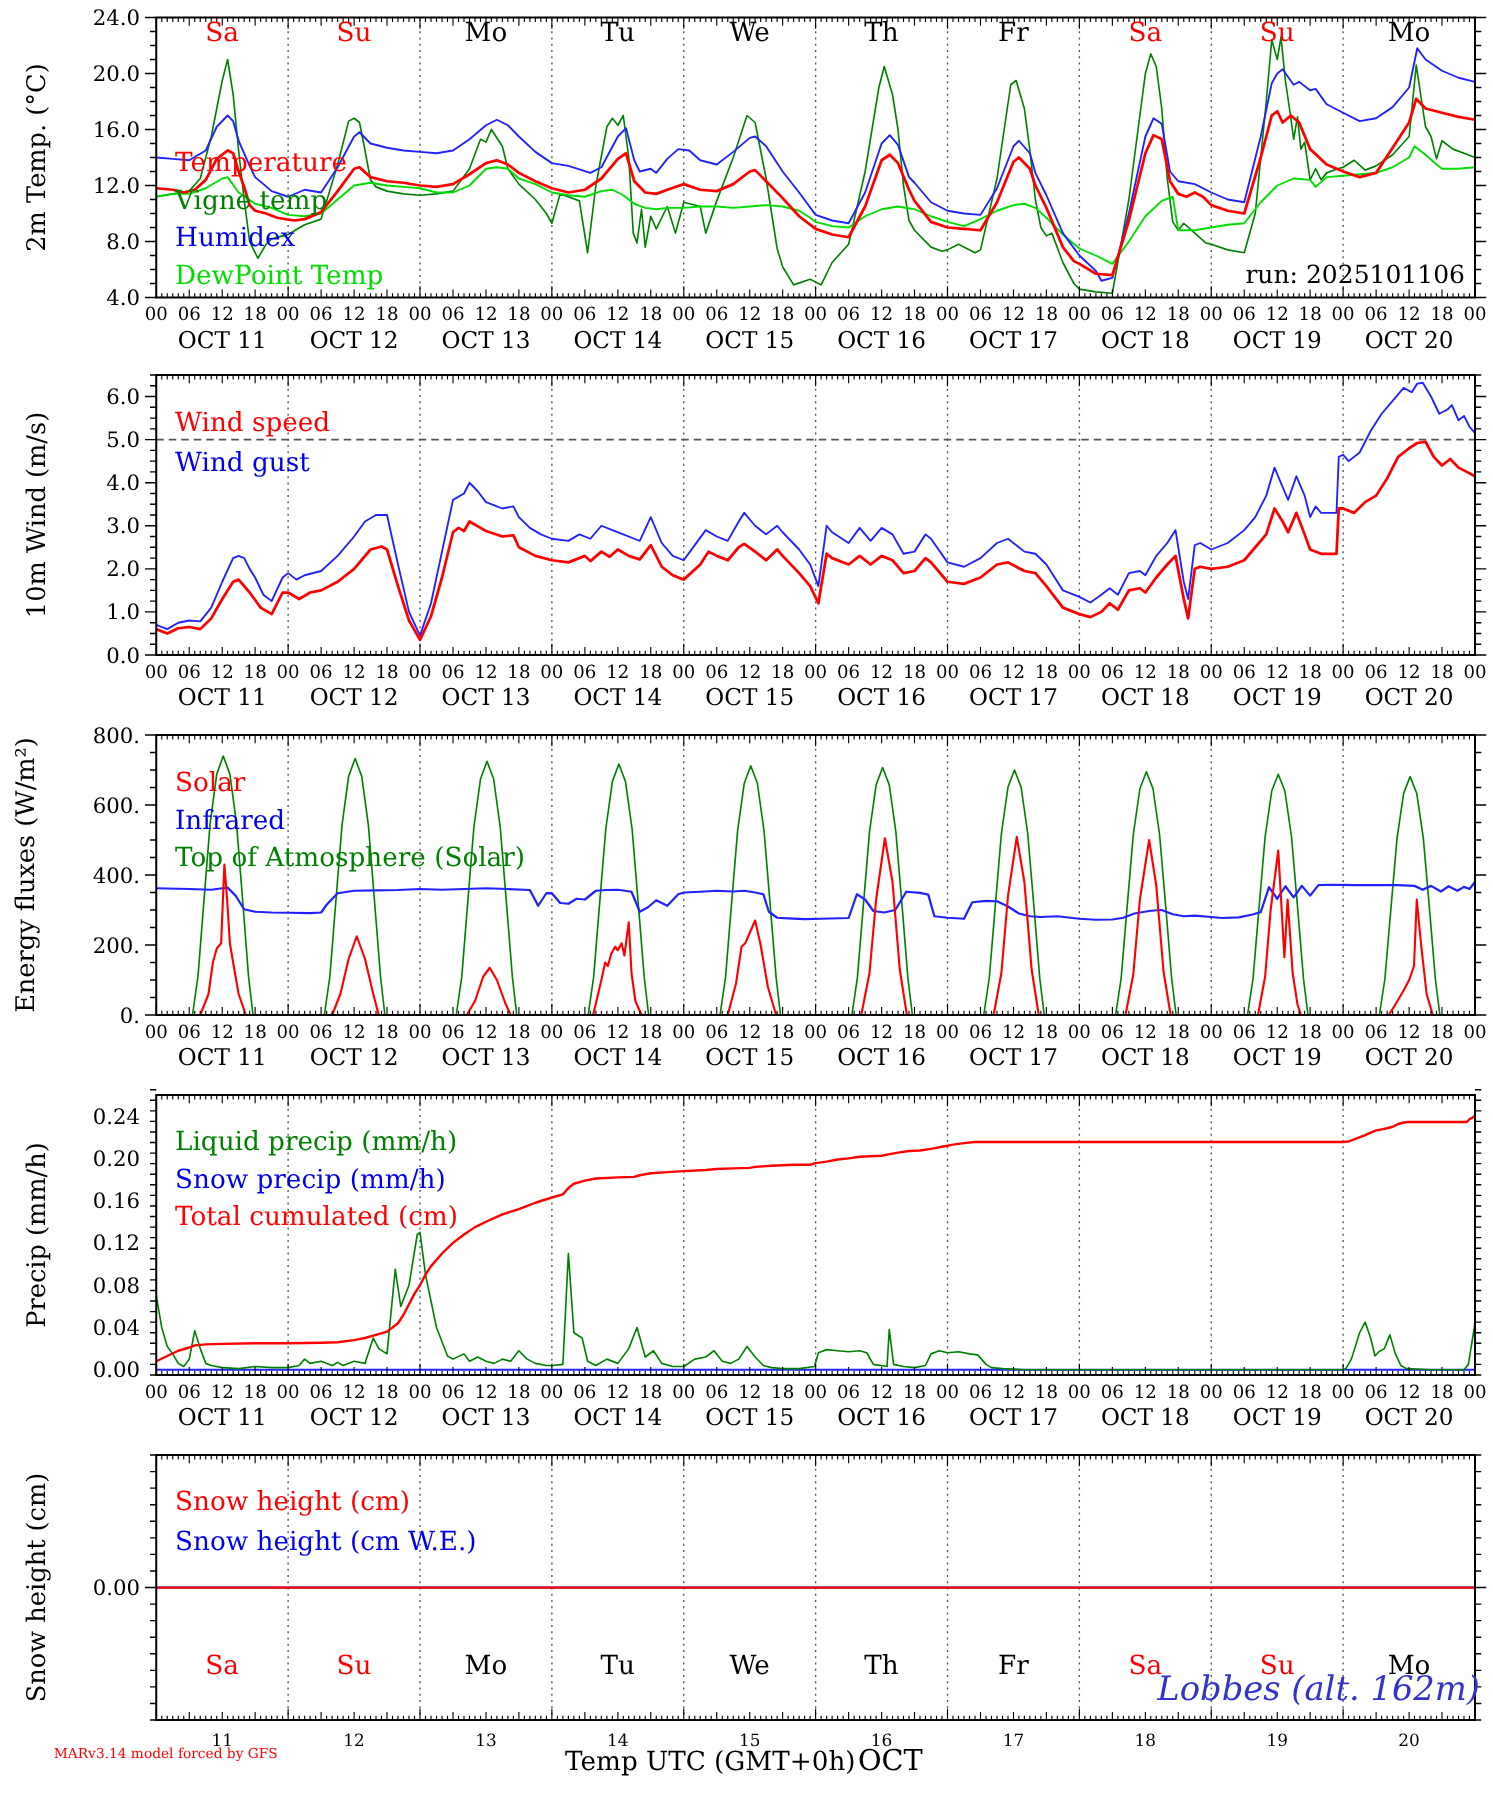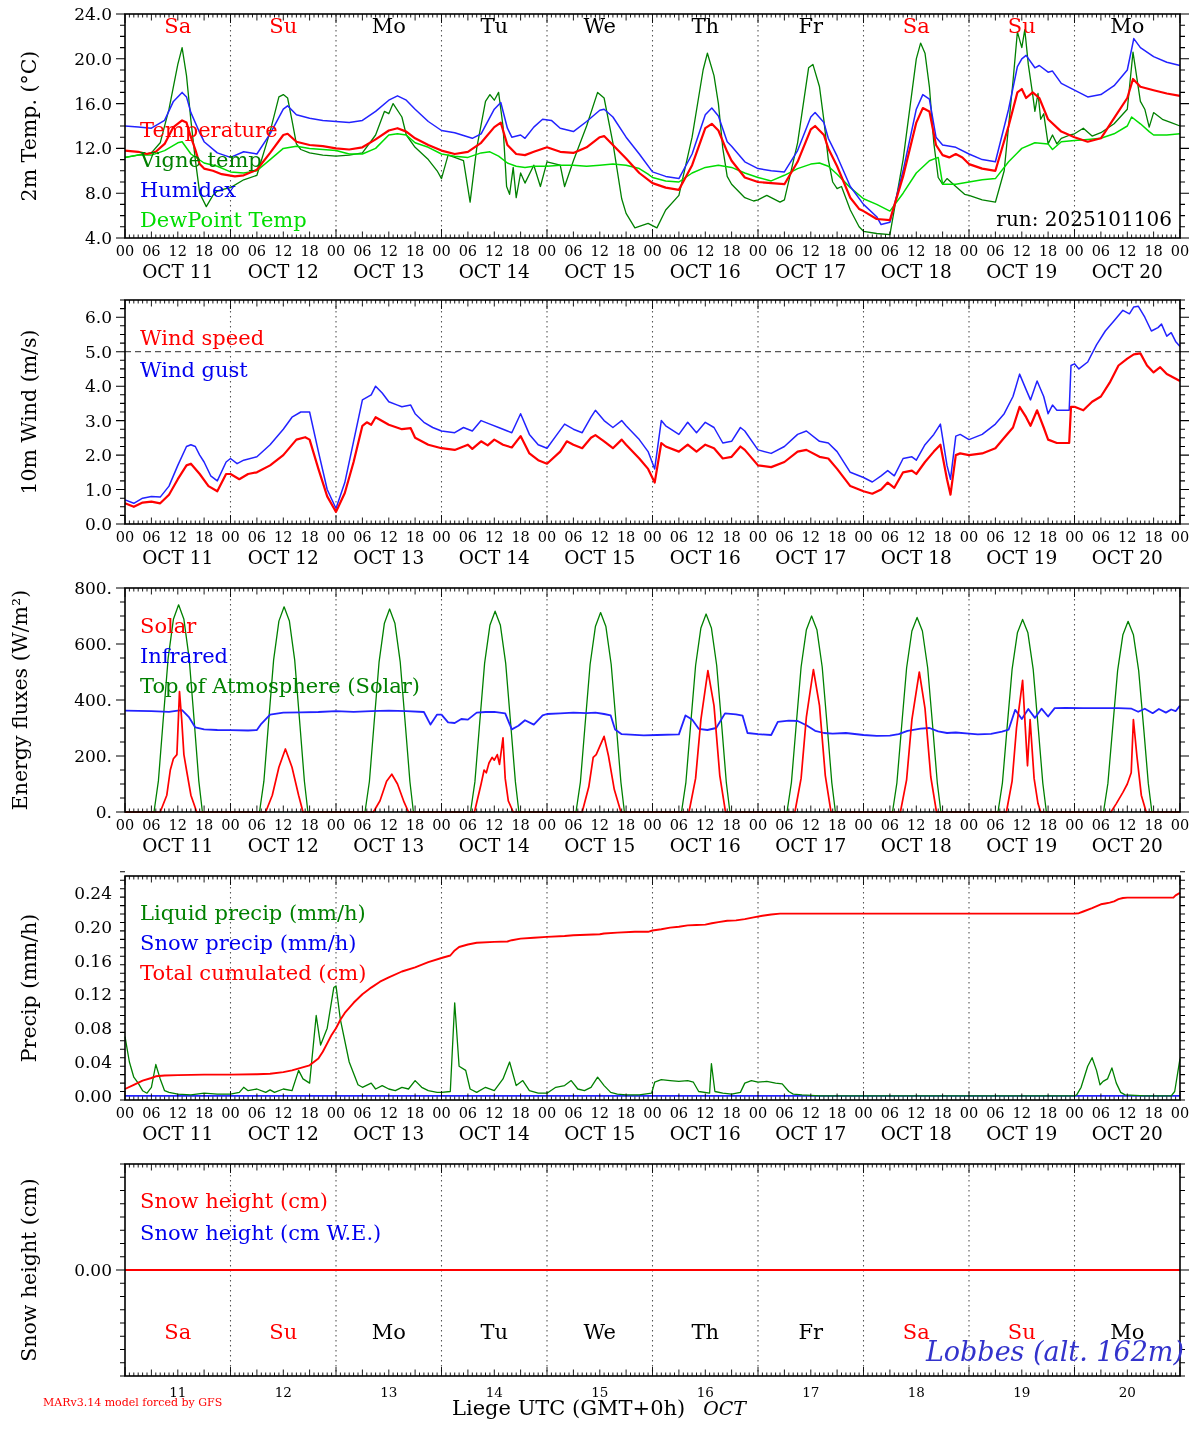--- a/index.html
+++ b/index.html
@@ -1,21 +1,21 @@
 <!DOCTYPE html>
 <html><head>
 <meta charset="utf-8">
 <style>
   html,body{margin:0;padding:0;background:#fff;}
   .page{position:relative;width:1194px;height:1440px;background:#ffffff;overflow:hidden;
         font-family:"DejaVu Serif", serif;}
   svg{position:absolute;left:0;top:0;}
   .footer-left{position:absolute;left:3px;top:1392px;color:#ff0000;font-size:11px;line-height:21px;white-space:pre;margin-left:40px;}
   .footer-center{position:absolute;left:452px;top:1396px;color:#000;font-size:21px;}
-  .footer-center .oct{margin-left:18px;font-size:19px;font-style:italic;}
+  .footer-center .oct{margin-left:2px;font-size:23px;}
   .footer-right{position:absolute;right:10px;top:1336px;color:#3333cc;font-size:27px;font-style:italic;}
 </style>
 </head>
 <body>
 
 <div class="page">
   <svg id="chart" width="1194" height="1440" viewBox="0 0 1194 1440">
       <g>
         <path d="M230.5 15V237M336 15V237M441.5 15V237M547 15V237M652.5 15V237M758 15V237M863.5 15V237M969 15V237M1074.5 15V237" stroke="#555555" stroke-width="1.1" stroke-dasharray="1.5 3.5" fill="none"></path>
         <path d="M125.0 157.4L138.2 155.1L151.4 152.9L160.2 142.8L169.0 109.2L177.8 64.4L182.1 47.6L186.5 75.6L190.9 120.4L195.3 159.6L199.7 193.2L206.3 206.6L212.9 195.4L217.3 191.0L226.1 188.7L230.5 187.6L243.7 179.8L256.9 175.3L270.1 131.6L278.9 96.9L283.3 94.6L287.6 98.0L292.0 120.4L296.4 143.9L300.8 149.5L309.6 152.9L322.8 155.1L336.0 156.2L349.2 155.1L362.4 152.9L375.6 135.0L384.4 111.4L388.8 113.7L393.1 103.6L401.9 117.0L406.3 135.0L415.1 147.3L428.3 159.6L437.1 170.8L441.5 178.6L448.1 155.1L454.7 157.4L463.5 160.7L470.1 202.2L476.7 148.4L485.5 101.4L489.9 94.6L494.3 100.2L498.6 92.4L503.0 126.0L506.6 186.5L509.6 194.3L513.2 167.4L516.2 197.7L520.6 173.0L525.0 183.1L533.8 165.2L540.4 186.5L547.0 161.8L560.2 165.2L564.6 186.5L573.4 160.7L586.6 126.0L597.6 92.4L604.1 98.0L612.9 142.8L621.7 198.8L626.1 213.4L634.9 227.9L648.1 223.4L656.9 227.9L665.7 210.0L678.9 195.4L692.1 137.2L703.1 70.0L707.4 53.2L714.0 75.6L718.4 103.6L722.8 148.4L727.2 176.4L731.6 184.2L744.8 197.7L753.6 201.0L758.0 199.9L766.8 195.4L780.0 202.2L784.4 199.9L797.6 142.8L808.6 67.8L812.9 64.4L819.5 86.8L823.9 120.4L828.3 159.6L832.7 182.0L837.1 188.7L841.5 186.5L850.3 210.0L859.1 226.8L863.5 231.3L876.7 233.5L889.9 234.6L903.1 159.6L916.3 58.8L920.6 43.1L925.0 53.2L929.4 86.8L933.8 142.8L938.2 177.5L942.6 184.2L947.0 178.6L955.8 186.5L964.6 194.3L969.0 195.4L982.2 199.9L995.4 202.2L1004.2 170.8L1013.0 81.2L1017.4 31.9L1021.8 47.6L1024.8 29.7L1028.3 64.4L1032.7 94.6L1034.9 111.4L1038.0 93.5L1040.7 119.3L1043.7 113.7L1048.1 143.9L1052.5 135.0L1056.9 143.9L1061.3 138.3L1070.1 135.0L1074.5 133.8L1083.3 128.2L1092.1 136.1L1100.9 132.7L1114.1 123.8L1127.3 109.2L1133.0 52.1L1138.2 86.8L1140.4 101.4L1144.8 109.2L1149.2 127.1L1153.6 112.6L1162.4 119.3L1171.2 122.6L1180.0 126.0" stroke="#008000" stroke-width="1.3" fill="none" stroke-linejoin="round"></path>
@@ -338,16 +338,16 @@
         <text x="1021.75" y="1339" font-size="21" fill="#ff0000" font-family="&quot;DejaVu Serif&quot;,serif" text-anchor="middle">Su</text>
         <text x="1127.25" y="1339" font-size="21" fill="#000" font-family="&quot;DejaVu Serif&quot;,serif" text-anchor="middle">Mo</text>
         <text x="140" y="1208" font-size="21" fill="#ff0000" font-family="&quot;DejaVu Serif&quot;,serif" text-anchor="start">Snow height (cm)</text>
         <text x="140" y="1240" font-size="21" fill="#0000ee" font-family="&quot;DejaVu Serif&quot;,serif" text-anchor="start">Snow height (cm W.E.)</text>
         <text x="36" y="1270" font-size="20.5" fill="#000" font-family="&quot;DejaVu Serif&quot;,serif" text-anchor="middle" transform="rotate(-90 36 1270)">Snow height (cm)</text>
       </g>
     </svg>
 
   <div class="footer-left"><div>MARv3.14 model forced by GFS</div></div>
 
-  <div class="footer-center"><span>Liege UTC (GMT+0h)</span><span class="oct">OCT</span></div>
+  <div class="footer-center"><span>Temp UTC (GMT+0h)</span><span class="oct">OCT</span></div>
 
   <div class="footer-right">Lobbes (alt. 162m)</div>
 </div>
 
 </body></html>

